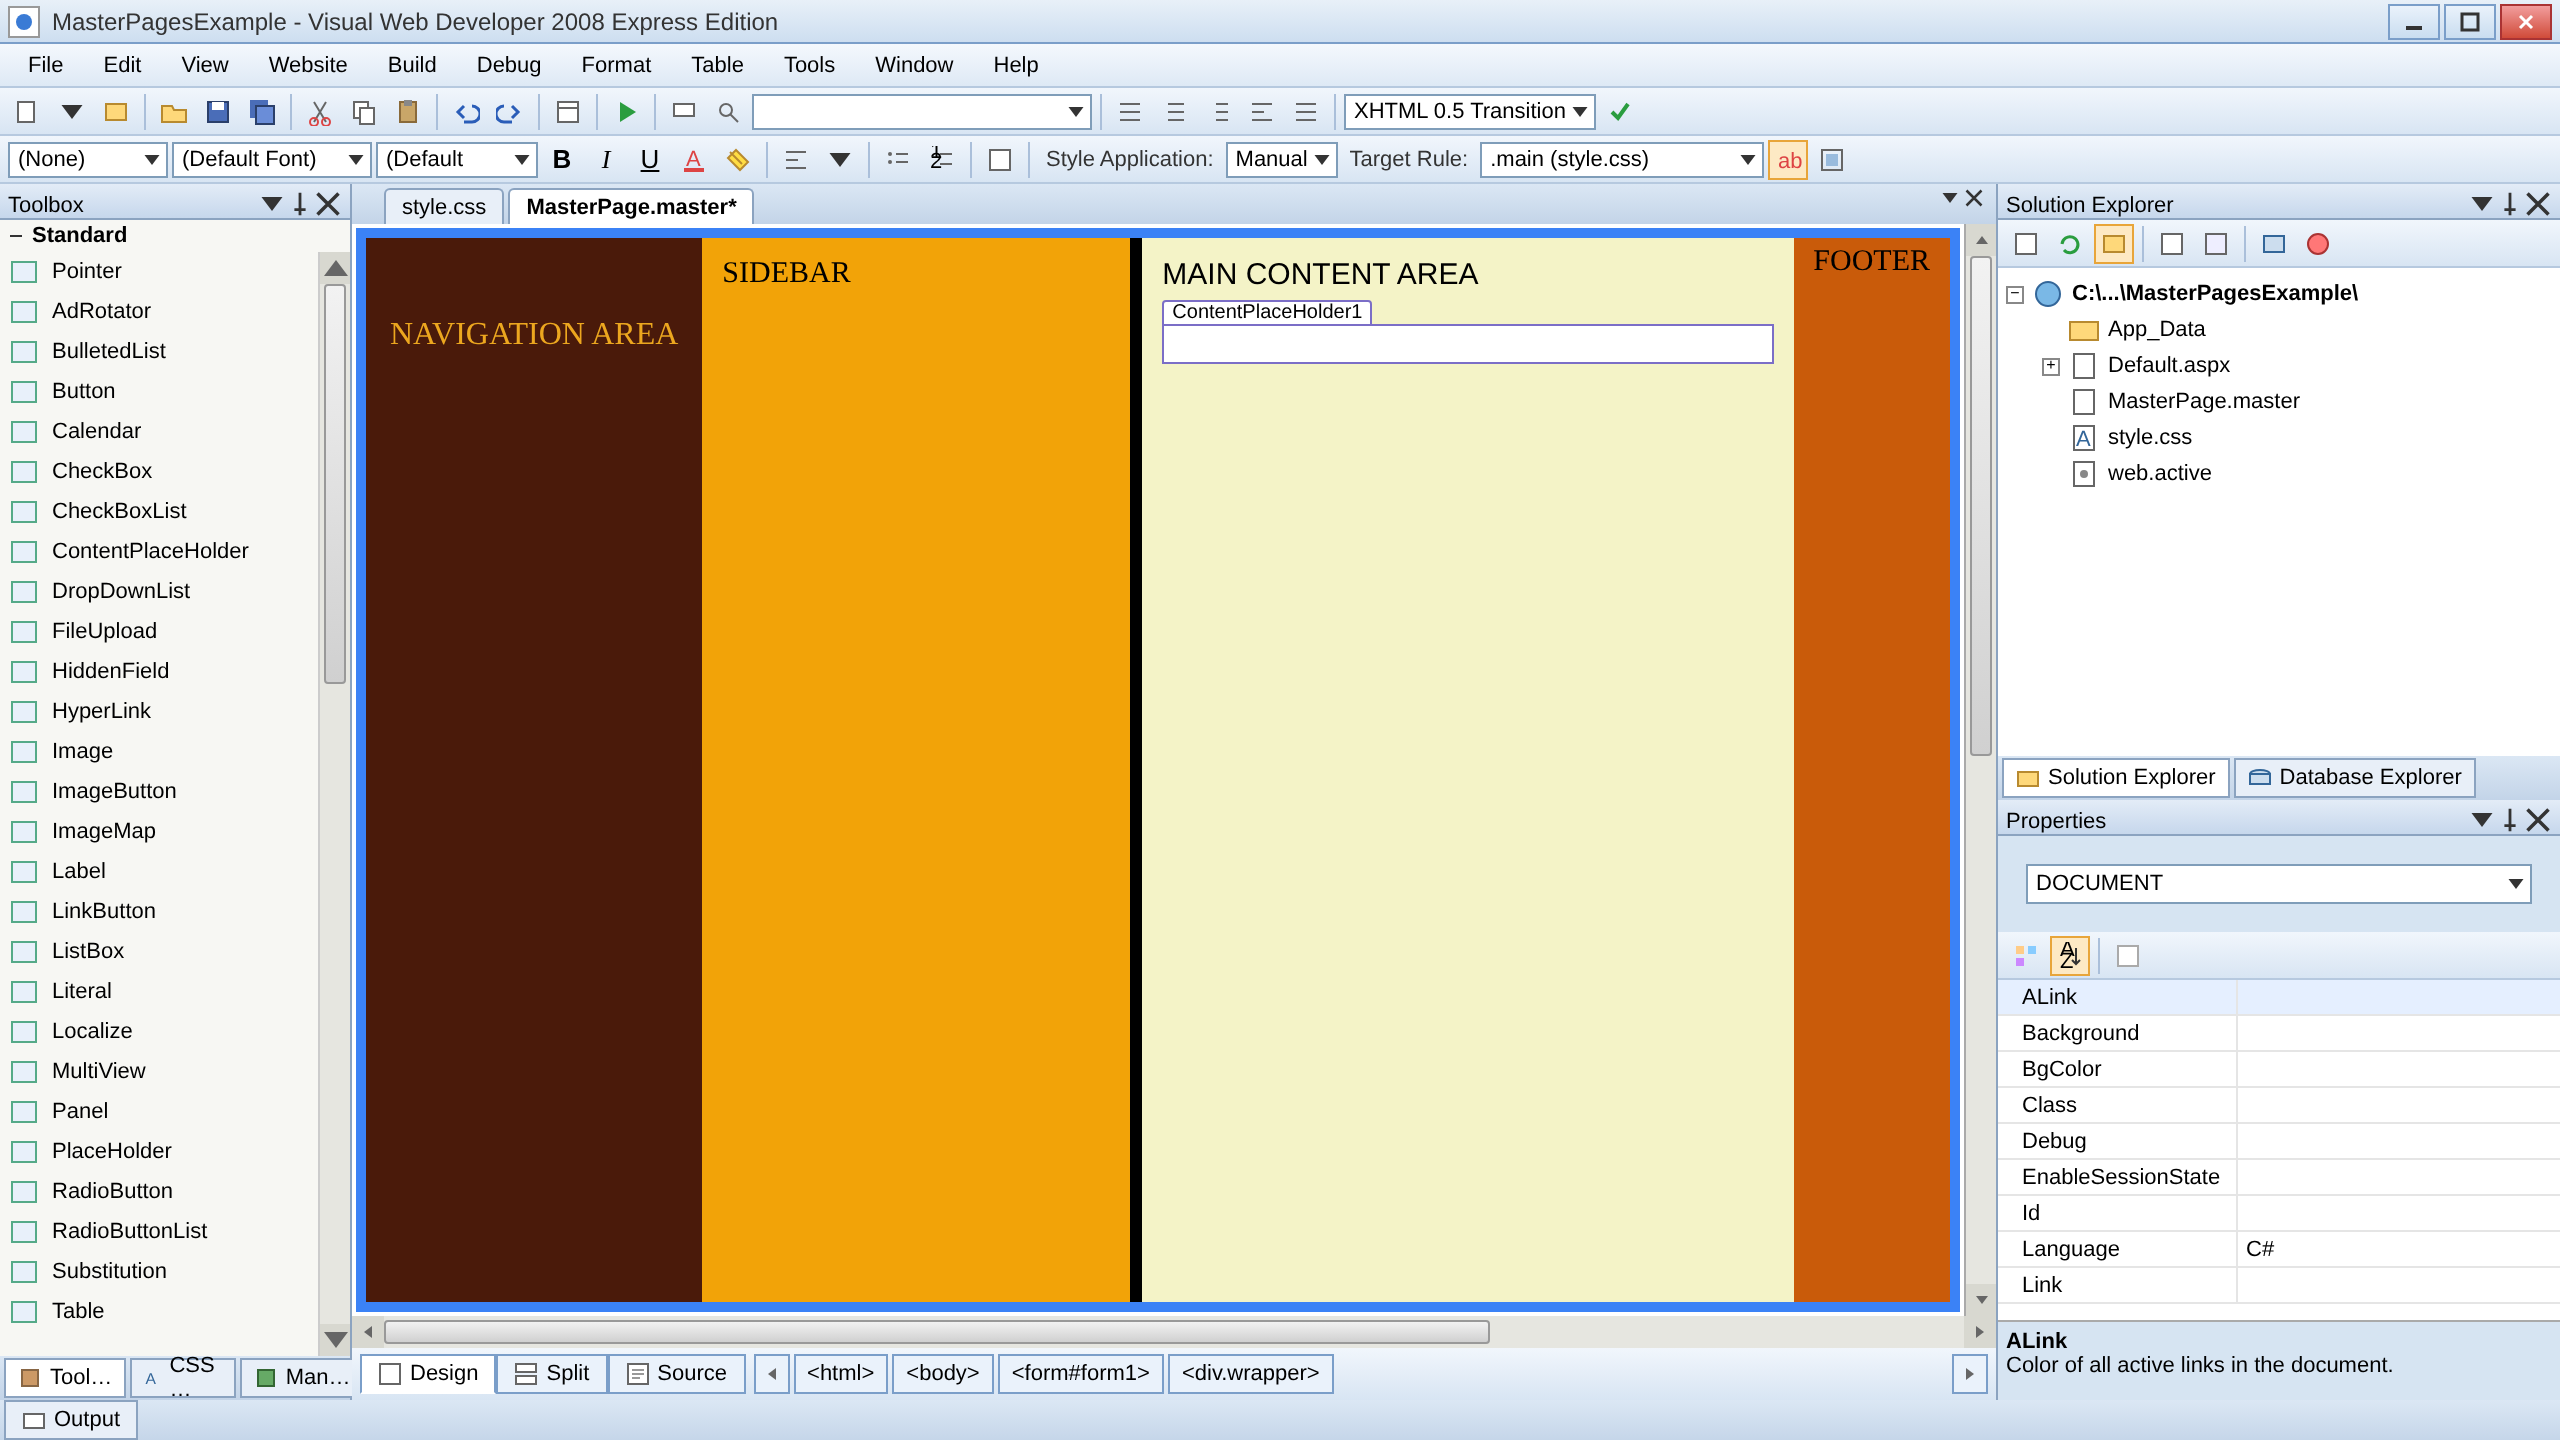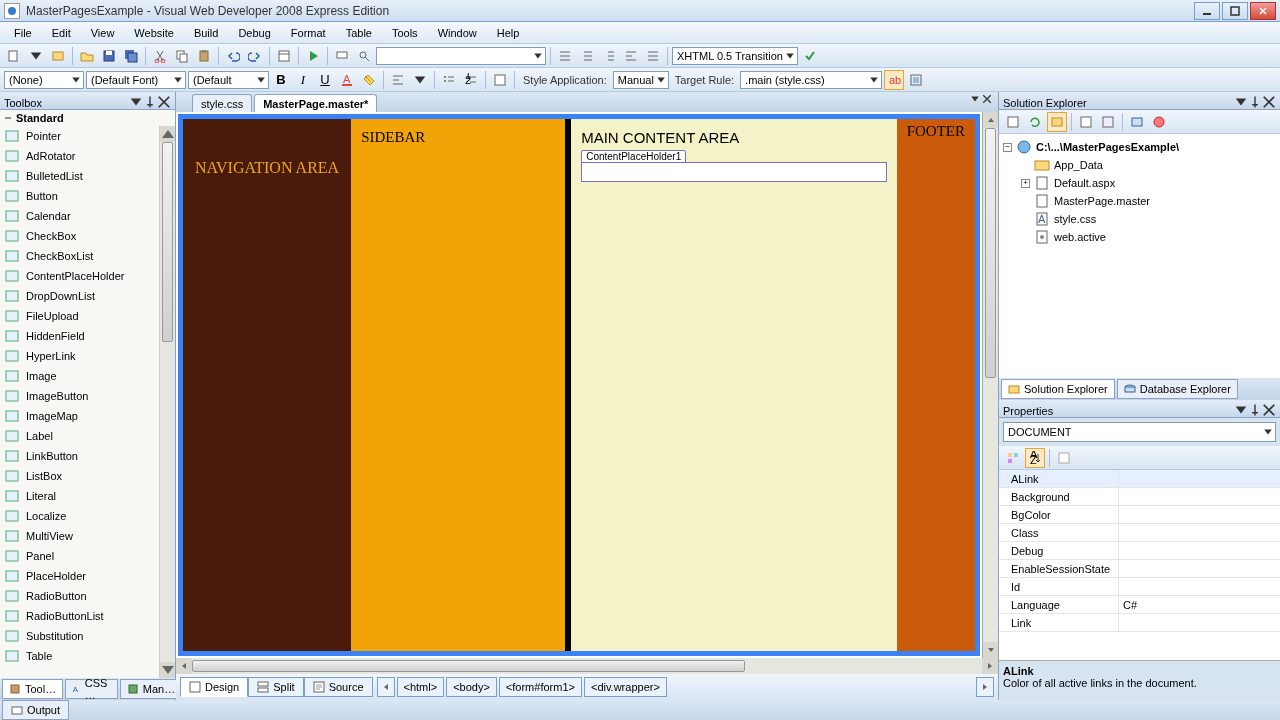--- a/index.html
+++ b/index.html
@@ -79,21 +79,21 @@
 .tree-toolbar{height:24px;background:linear-gradient(#f1f6fc,#d8e5f3);display:flex;align-items:center;gap:2px;padding:0 4px;border-bottom:1px solid #b6c9df;}
 .tree{padding:4px;}
 .tree .node{display:flex;align-items:center;height:18px;gap:4px;}
 .tree .node .exp{width:9px;height:9px;border:1px solid #888;display:flex;align-items:center;justify-content:center;font-size:8px;line-height:8px;}
 .tree .icn{width:16px;height:16px;}
 .pane-tabs{height:22px;background:linear-gradient(#dbe7f4,#c3d4e8);display:flex;align-items:center;padding:0 2px;gap:2px;}
 .pane-tab{height:20px;padding:0 6px;border:1px solid #8ba3c0;background:#e8eff8;display:flex;align-items:center;gap:4px;}
 .pane-tab.active{background:#fff;}
 
 .props-pane{height:300px;display:flex;flex-direction:column;}
-.props-combo{margin:4px;height:20px;}
+.props-combo{margin:14px;height:20px;}
 .props-toolbar{height:24px;background:linear-gradient(#f1f6fc,#d8e5f3);display:flex;align-items:center;gap:2px;padding:0 4px;border-bottom:1px solid #b6c9df;}
 .props-grid{flex:1;background:#fff;overflow:auto;position:relative;}
 .prow{display:flex;height:18px;border-bottom:1px solid #e5e5e5;}
 .prow .pname{width:120px;padding-left:12px;border-right:1px solid #e5e5e5;display:flex;align-items:center;}
 .prow .pval{flex:1;padding-left:4px;display:flex;align-items:center;}
 .prow.sel{background:#e5efff;}
 .props-help{height:40px;border-top:1px solid #aaa;padding:4px;}
 .props-help .ph-name{font-weight:bold;}
 
 .bottom-tabs{height:22px;background:linear-gradient(#dbe7f4,#c3d4e8);display:flex;align-items:flex-start;padding:0 2px;}

